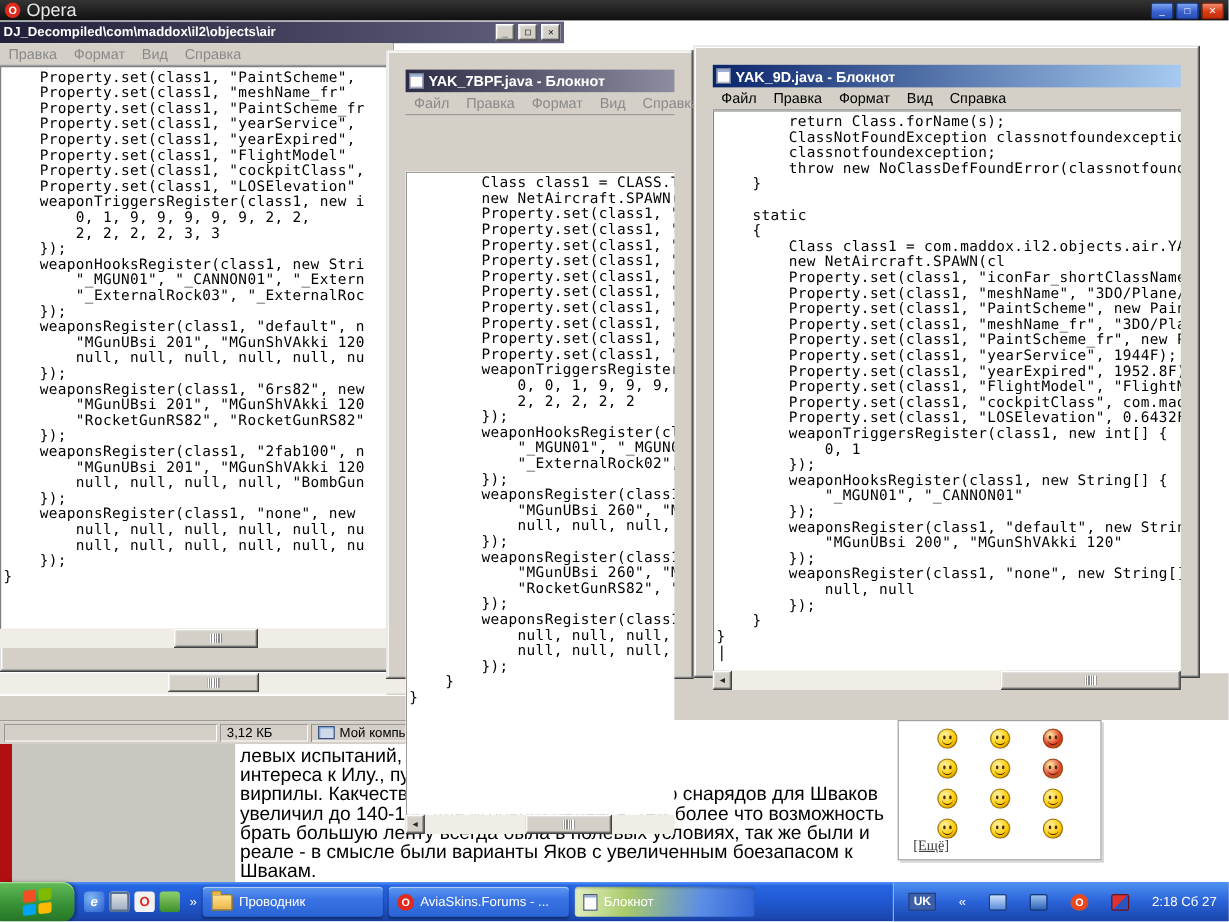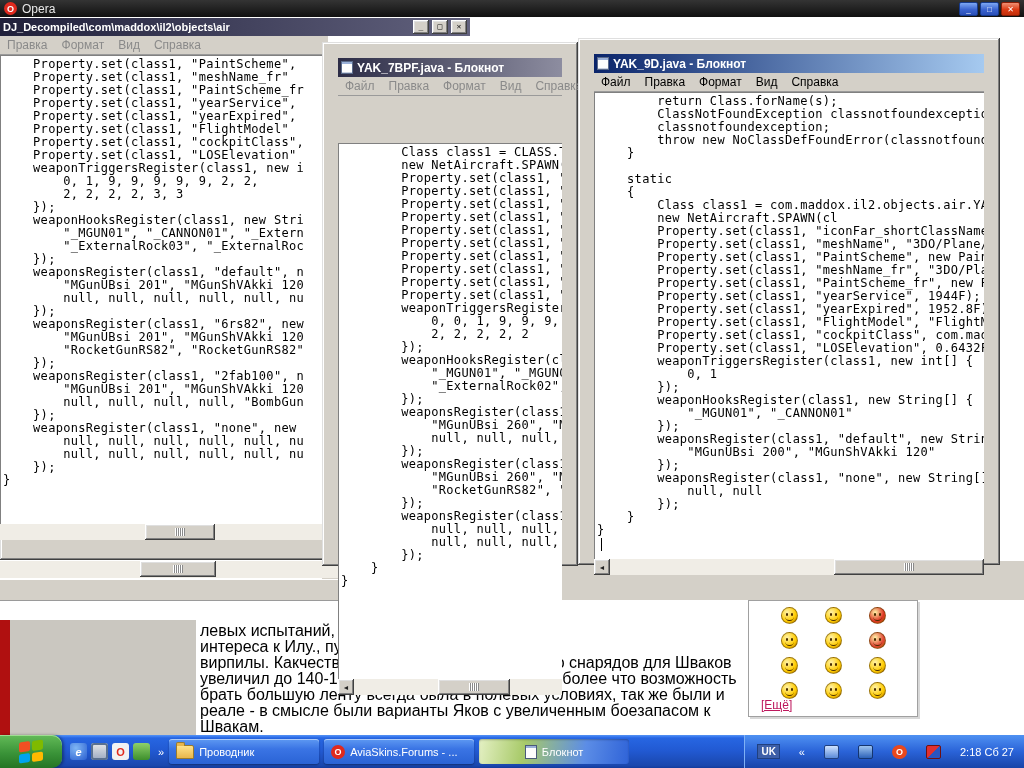--- a/index.html
+++ b/index.html
@@ -12,21 +12,21 @@
   .winframe{position:absolute;background:#d4d0c8;
            box-shadow:inset -1px -1px 0 #404040, inset 1px 1px 0 #dfdfdf,
                       inset -2px -2px 0 #808080, inset 2px 2px 0 #ffffff;
            padding:16px;box-sizing:border-box;}
 
   
   .opera-strip{position:absolute;left:0;top:0;width:1024px;height:17px;z-index:1;
      background:linear-gradient(#343434,#101010);display:flex;align-items:center;gap:5px;padding:0 4px;box-sizing:border-box;}
   .opera-logo{width:13px;height:13px;border-radius:50%;background:#e02a1e;color:#fff;
      font-size:9px;font-weight:bold;display:flex;align-items:center;justify-content:center;}
-  .opera-title{color:#e8e8e8;font-size:12px;}
+  .opera-title{color:#e8e8e8;font-size:15px;}
   .xp-btns{margin-left:auto;display:flex;gap:2px;}
   .xpb{width:19px;height:14px;border-radius:2px;color:#fff;font-size:8px;line-height:13px;text-align:center;
      background:linear-gradient(#7da7f2,#3a63cf 55%,#2a4fb8);border:1px solid #163a8c;box-sizing:border-box;}
   .xpb.red{background:linear-gradient(#f09073,#dd3b14 55%,#c22e0a);border-color:#8c1d06;}
 
   
   .explorer-titlebar{position:absolute;left:0;top:18px;width:470px;height:18px;z-index:2;
      background:linear-gradient(90deg,#20203a,#62627e);display:flex;align-items:center;gap:3px;
      padding:0 3px;box-sizing:border-box;}
   .explorer-title{color:#fff;font-size:11px;font-weight:bold;white-space:nowrap;overflow:hidden;flex:1;}
@@ -86,21 +86,21 @@
   .forum-text{position:absolute;left:200px;top:623px;width:560px;z-index:1;
      font-size:16px;line-height:16px;color:#000;white-space:pre-line;}
   .emo-panel{position:absolute;left:748px;top:600px;width:170px;height:117px;z-index:1;
      background:#fff;border:1px solid #a0a0a0;box-sizing:border-box;box-shadow:2px 2px 0 #d8d8d8;}
   .emo-grid{display:grid;grid-template-columns:repeat(3,1fr);row-gap:8px;justify-items:center;padding:6px 18px 0 18px;}
   .smiley{width:17px;height:17px;border-radius:50%;border:1px solid rgba(90,60,0,.55);position:relative;box-sizing:border-box;}
   .smiley i{position:absolute;}
   .smiley .el,.smiley .er{width:2px;height:3px;background:#4a2d00;border-radius:1px;top:5px;}
   .smiley .el{left:4px;} .smiley .er{right:4px;}
   .smiley .mo{left:3px;right:3px;bottom:2px;height:5px;border-bottom:1px solid #4a2d00;border-radius:0 0 7px 7px;}
-  .emo-more{position:absolute;left:12px;bottom:4px;font-size:12px;color:#be185d;text-decoration:underline;}
+  .emo-more{position:absolute;left:12px;bottom:4px;font-size:12px;color:#404040;text-decoration:underline;font-family:Liberation Serif, serif;}
 
   
   .taskbar{position:absolute;left:0;top:735px;width:1024px;height:33px;z-index:9;display:flex;align-items:center;
      background:linear-gradient(#5794f0 0%,#3f7ff2 4%,#2766e2 9%,#2159d2 48%,#1a47ad 93%,#123a9c 100%);}
   .start-btn{width:62px;height:33px;border-radius:0 10px 10px 0;flex:0 0 auto;
      background:linear-gradient(#63bb58,#3a9338 55%,#247524);box-shadow:inset 0 1px 0 #9fdd92,2px 0 3px rgba(0,0,0,.35);
      display:flex;align-items:center;justify-content:center;}
   .flag{width:24px;height:21px;display:grid;grid-template-columns:1fr 1fr;grid-template-rows:1fr 1fr;gap:2px;
      transform:skewY(-7deg);}
   .flag i{border-radius:2px;}
@@ -112,21 +112,21 @@
   .ql-desk{background:linear-gradient(#e8e8e8,#9aa8c0);box-shadow:inset 0 0 0 2px #5a708f;}
   .ql-opera{background:#f2f2f2;color:#e02a1e;}
   .ql-media{background:linear-gradient(#8ed06a,#3d8f2c);}
   .overflow{color:#fff;font-size:11px;margin-left:4px;}
   .tb-btn{height:25px;width:150px;margin-left:5px;border-radius:3px;flex:0 0 auto;
      background:linear-gradient(#5e99f2,#3a74e4 40%,#2a63d5);
      box-shadow:inset 0 1px 0 rgba(255,255,255,.5),0 1px 2px rgba(0,0,0,.35);
      color:#fff;font-size:11px;display:flex;align-items:center;gap:5px;padding:0 7px;box-sizing:border-box;
      white-space:nowrap;overflow:hidden;}
   .tb-btn.active{background:linear-gradient(100deg,#e4f0c4 0%,#a8ca69 30%,#5c8de6 70%,#2f63d8 100%);
-     box-shadow:inset 0 1px 2px rgba(0,0,0,.25);justify-content:center;}
+     box-shadow:inset 0 1px 2px rgba(0,0,0,.25);}
   .folder-ico{width:16px;height:12px;background:linear-gradient(#ffe28a,#e8b64c);border:1px solid #9a7b2d;
      border-radius:1px 2px 1px 1px;position:relative;flex:0 0 auto;}
   .folder-ico::before{content:"";position:absolute;left:-1px;top:-4px;width:7px;height:3px;
      background:#e8b64c;border:1px solid #9a7b2d;border-bottom:none;border-radius:2px 2px 0 0;}
   .opera-ico{width:14px;height:14px;border-radius:50%;background:#e02a1e;color:#fff;font-weight:bold;font-size:9px;
      display:flex;align-items:center;justify-content:center;flex:0 0 auto;}
   .np-tb-ico{width:12px;height:14px;background:#fdfdfd;border:1px solid #4a5a7a;box-sizing:border-box;
      box-shadow:inset 0 2px 0 #9ab0d8;flex:0 0 auto;}
   .tray{margin-left:auto;height:33px;display:flex;align-items:center;gap:19px;padding:0 10px 0 12px;
      border-left:1px solid #7fb1f5;background:linear-gradient(#4f91f2,#2a63d8 50%,#1844a8);}
@@ -159,20 +159,28 @@
     <span class="explorer-title">DJ_Decompiled\com\maddox\il2\objects\air</span>
     <span class="cbtn bvl-out">_</span>
     <span class="cbtn bvl-out">□</span>
     <span class="cbtn bvl-out">✕</span>
   </div>
 
   <div class="explorer-hscroll">
     <span class="sthumb bvl-out" style="left:140px;width:76px;"></span>
   </div>
   <div class="explorer-band"></div>
+  <div class="explorer-statusbar">
+    <span class="sb-cell c1"></span>
+    <span class="sb-cell c2">3,12 КБ</span>
+    <span class="sb-cell c3">
+      <span class="pc-ico"></span>
+      <span>Мой компьютер</span>
+    </span>
+  </div>
 
   <div class="gray-band"></div>
 
   <div class="red-stripe"></div>
   <div class="gray-col"></div>
   <div class="forum-text">левых испытаний, то почему бы не
 интереса к Илу., пусть радуются
 вирпилы. Какчество пушек не менял, количество снарядов для Шваков
 увеличил до 140-160 для игрового баланса, тем более что возможность
 брать большую ленту всегда была в полевых условиях, так же были и

